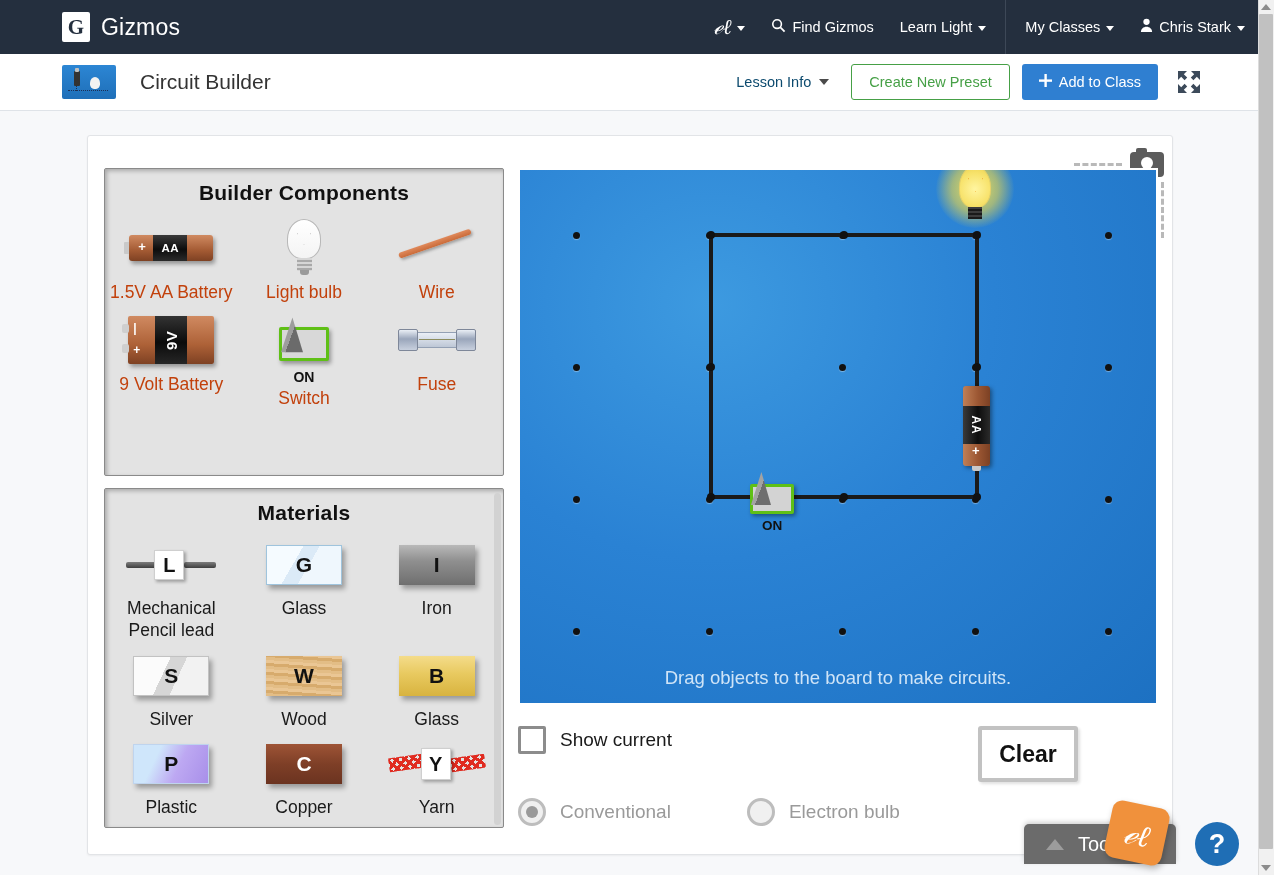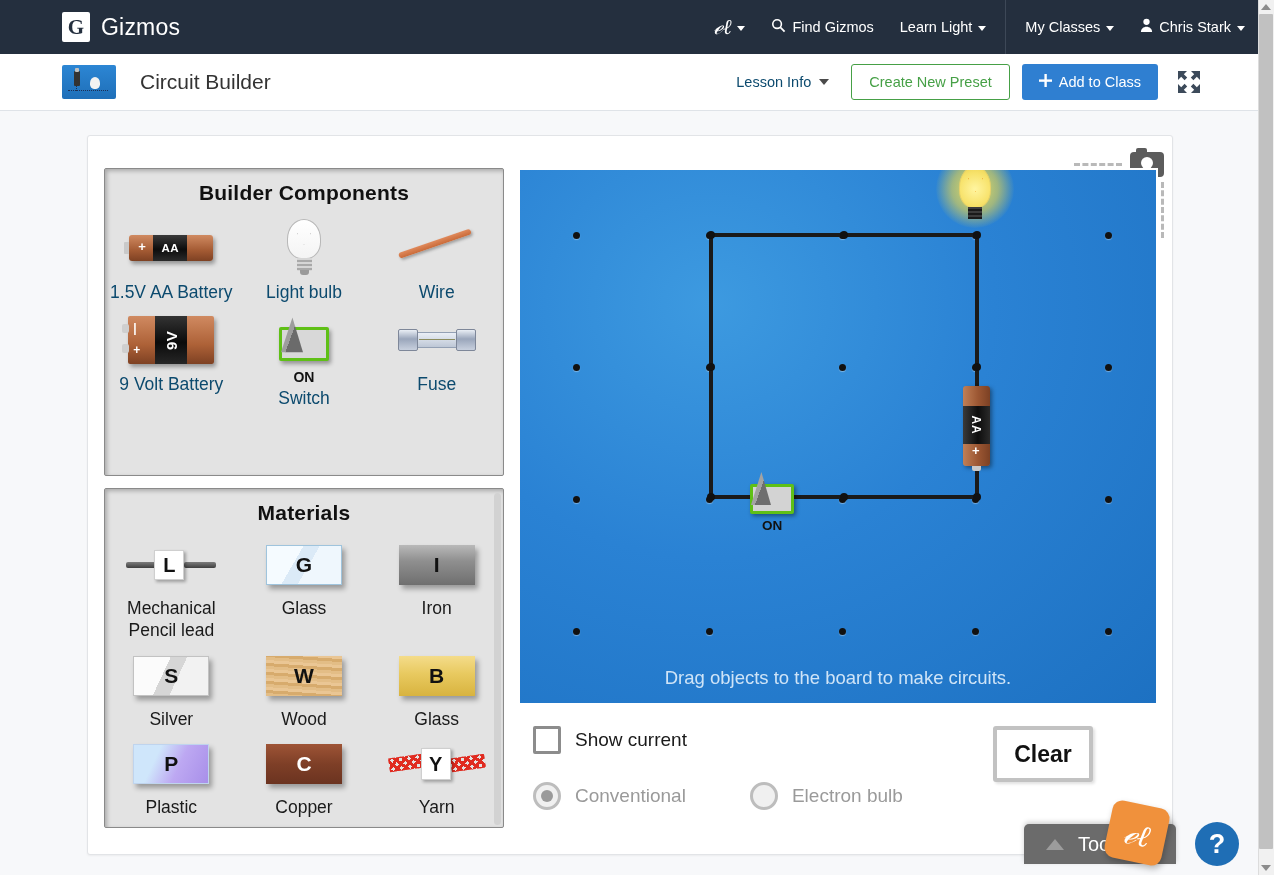--- a/index.html
+++ b/index.html
@@ -130,21 +130,21 @@
   .grid3 {
     display: grid; grid-template-columns: repeat(3, 1fr);
     margin-top: 6px;
   }
   .cell {
     display: flex; flex-direction: column; align-items: center;
     padding-top: 6px;
   }
   .cell-art { height: 62px; display: flex; align-items: center; justify-content: center; }
   .cell-label {
-    font-size: 17.5px; color: #0c4a6e; text-align: left; line-height: 1.28;
+    font-size: 17.5px; color: #c2410c; text-align: left; line-height: 1.28;
     margin-top: 2px;
   }
   .mat-art { height: 56px; display:flex; align-items:center; justify-content:center; }
   .mat-label { font-size: 17.5px; color:#1a1a1a; text-align:center; line-height:1.28; margin-top: 4px; }
 
   
   .aa-h {
     width: 84px; height: 26px; position: relative;
     background: linear-gradient(#d08a61, #a35a33 60%, #7e4123);
     border-radius: 3px; box-shadow: 2px 3px 4px rgba(0,0,0,.35);
@@ -378,21 +378,21 @@
     position:absolute; left:5px; top:0; width:20px; height:36px;
     background: linear-gradient(110deg,#a3a3a3 0 48%, #6e6e6e 48% 100%);
     clip-path: polygon(52% 0, 100% 92%, 0 92%);
   }
   .board-sw .on-lbl {
     position:absolute; left:0; top:46px; width:100%; text-align:center;
     font-size:13.5px; font-weight:bold; color:#111;
   }
 
   
-  .controls { position:absolute; left: 445px; top: 590px; width: 640px; }
+  .controls { position:absolute; left: 430px; top: 590px; width: 640px; }
   .ctl-row { display:flex; align-items:center; }
   .chk-box {
     width: 28px; height: 28px; background:#fff; border:3px solid #8c8c8c;
     border-radius:2px;
   }
   .ctl-label { font-size: 19px; color:#1a1a1a; margin-left: 14px; }
   .ctl-label.dim { color:#9a9a9a; }
   .radio {
     width: 28px; height: 28px; border-radius:50%; background:#f0f0f0;
     border: 3px solid #bdbdbd; position:relative;
@@ -762,21 +762,21 @@
 
       <div class="board-hint">Drag objects to the board to make circuits.</div>
     </div>
   </div>
 
   <div class="controls">
     <div class="ctl-row">
       <div class="chk-box"></div>
       <div class="ctl-label">Show current</div>
     </div>
-    <div class="ctl-row" style="margin-top:28px;">
+    <div class="ctl-row" style="margin-top:44px;gap:12px;">
       <div style="display:flex; align-items:center;">
         <div class="radio on"></div>
         <div class="ctl-label dim">Conventional</div>
       </div>
       <div style="display:flex; align-items:center; margin-left:64px;">
         <div class="radio"></div>
         <div class="ctl-label dim">Electron bulb</div>
       </div>
     </div>
     <div class="clear-btn">Clear</div>

